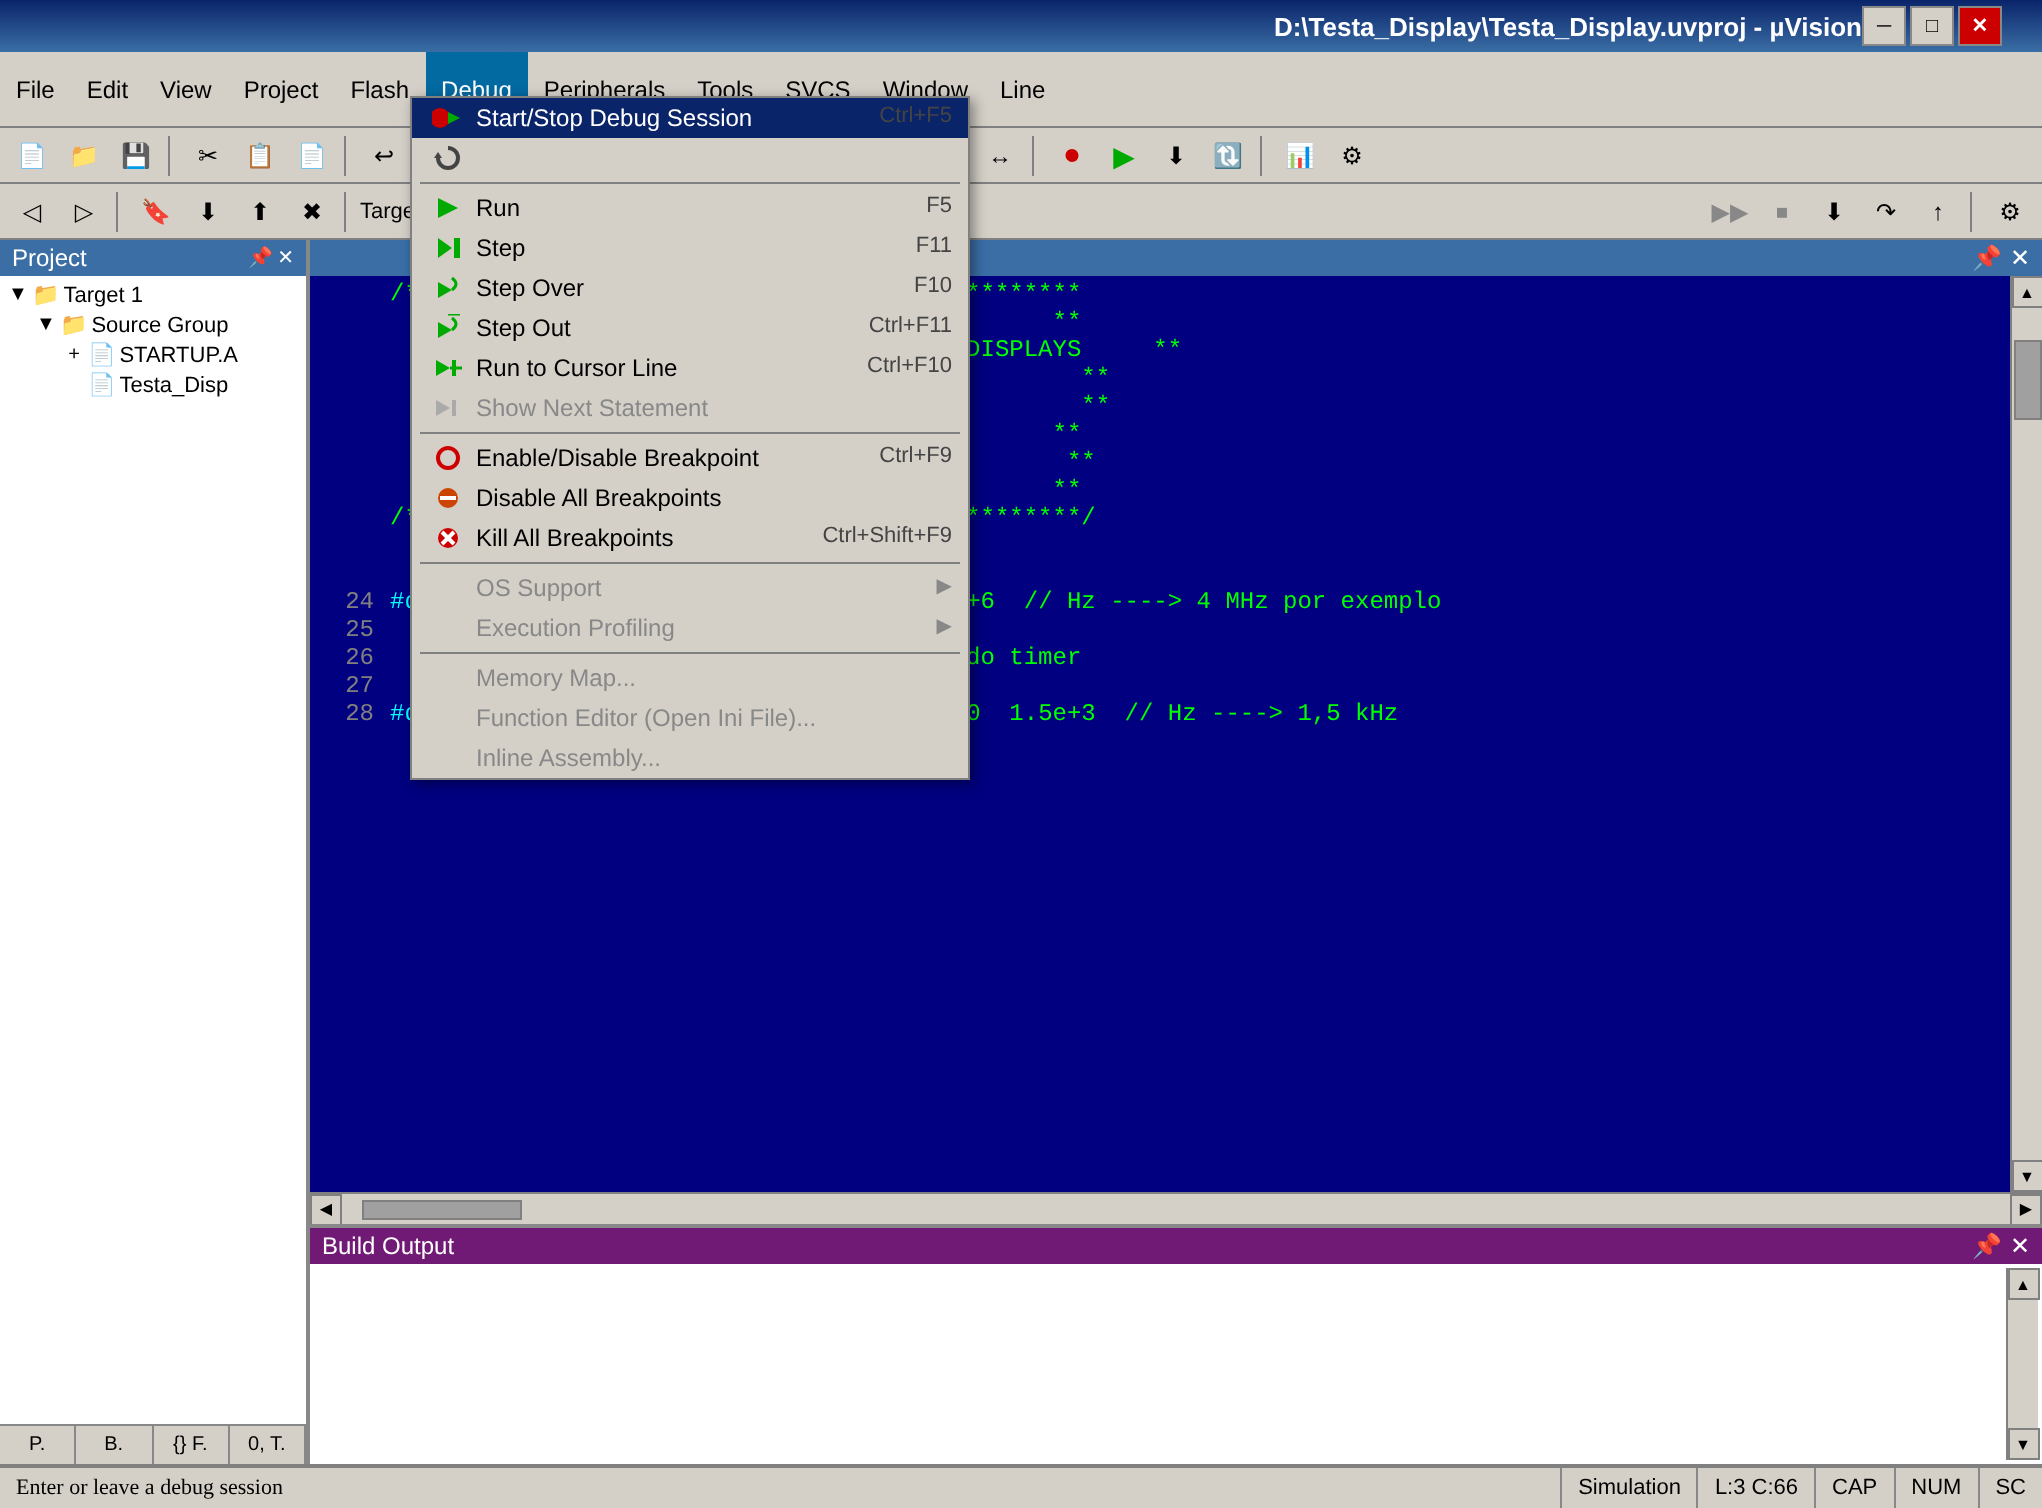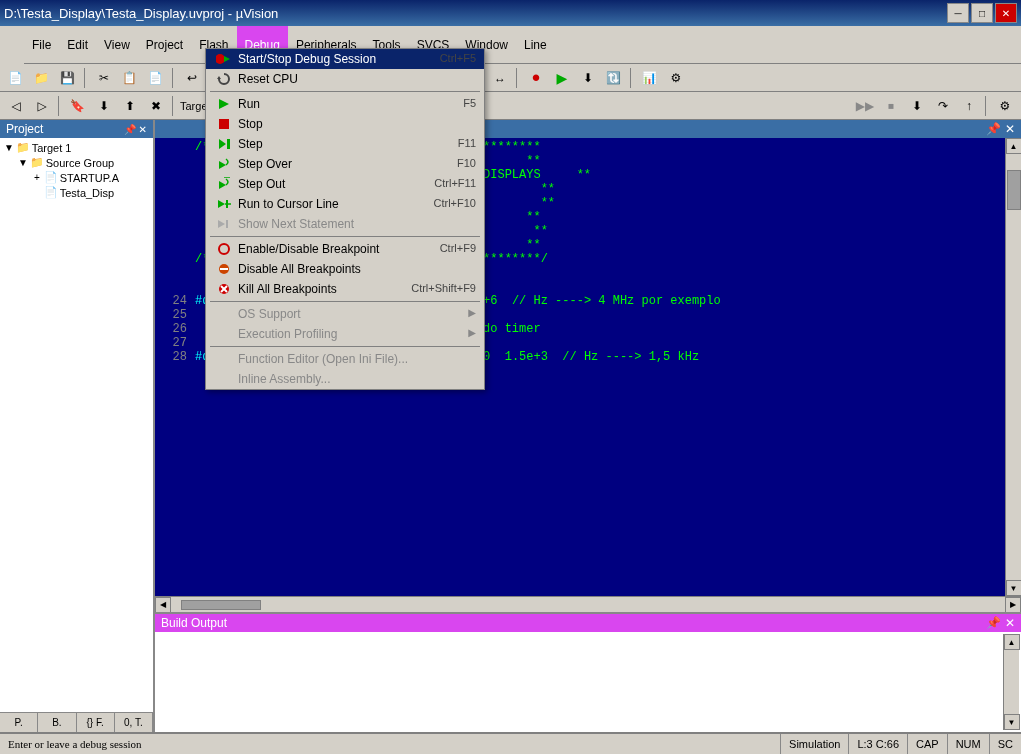--- a/index.html
+++ b/index.html
@@ -5,51 +5,50 @@
     * { margin: 0; padding: 0; box-sizing: border-box; }
     body { font-family: 'Segoe UI', Tahoma, Arial, sans-serif; font-size: 12px; background: #d4d0c8; width: 1021px; height: 754px; overflow: hidden; }
 
     
     #titlebar {
       background: linear-gradient(to bottom, #0a246a, #3a6ea5);
       color: white;
       height: 26px;
       display: flex;
       align-items: center;
-      justify-content: space-between;
-      padding: 0 4px;
+      justify-content: flex-end;
+      padding: 0 20px;
       font-size: 13px;
-      font-weight: normal;
+      font-weight: bold;
     }
     #titlebar-controls { display: flex; gap: 2px; }
     .title-btn {
       width: 22px; height: 20px;
       background: #d4d0c8;
       border: 1px solid #888;
       display: flex; align-items: center; justify-content: center;
       font-size: 10px; cursor: pointer; color: black;
     }
 
     
     #menubar {
       background: #d4d0c8;
       height: 38px;
       display: flex;
       align-items: center;
       border-bottom: 1px solid #808080;
-      margin-left: 24px;
     }
     .menu-item {
       padding: 2px 8px;
       cursor: pointer;
       height: 100%;
       display: flex; align-items: center;
     }
     .menu-item:hover, .menu-item.active { background: #0a246a; color: white; }
-    .menu-item.active { background: #d946ef; color: white; }
+    .menu-item.active { background: #0369a1; color: white; }
 
     
     #toolbar1, #toolbar2 {
       background: #d4d0c8;
       height: 28px;
       display: flex;
       align-items: center;
       padding: 2px 4px;
       border-bottom: 1px solid #808080;
       gap: 2px;
@@ -139,21 +138,21 @@
 
     
     #build-output {
       height: 120px;
       background: white;
       border-top: 2px solid #888;
       display: flex;
       flex-direction: column;
     }
     #build-header {
-      background: #d946ef;
+      background: #701a75;
       color: white;
       padding: 2px 6px;
       font-size: 12px;
       display: flex;
       align-items: flex-end;
       justify-content: space-between;
     }
     #build-content { flex: 1; overflow: auto; padding: 2px; font-size: 11px; }
 
     
@@ -549,44 +548,34 @@
       <span class="dm-shortcut">Ctrl+F5</span>
     </div>
 
     <div class="dm-item">
       <span class="dm-icon">
         <svg width="14" height="14" viewBox="0 0 14 14">
           <path d="M7 2 A5 5 0 1 1 2 7" stroke="#444" stroke-width="2" fill="none"></path>
           <polygon points="2,4 4,7 0,7" fill="#444"></polygon>
         </svg>
       </span>
-      <span class="dm-label">Reset CPU</span>
       <span class="dm-shortcut"></span>
     </div>
     <div class="dm-sep"></div>
 
     <div class="dm-item">
       <span class="dm-icon">
         <svg width="14" height="14" viewBox="0 0 14 14">
           <polygon points="2,2 12,7 2,12" fill="#00aa00"></polygon>
         </svg>
       </span>
       <span class="dm-label">Run</span>
       <span class="dm-shortcut">F5</span>
     </div>
 
-    <div class="dm-item">
-      <span class="dm-icon">
-        <svg width="14" height="14" viewBox="0 0 14 14">
-          <rect x="2" y="2" width="10" height="10" fill="#cc0000"></rect>
-        </svg>
-      </span>
-      <span class="dm-label">Stop</span>
-      <span class="dm-shortcut"></span>
-    </div>
 
     <div class="dm-item">
       <span class="dm-icon">
         <svg width="14" height="14" viewBox="0 0 14 14">
           <polygon points="2,2 9,7 2,12" fill="#00aa00"></polygon>
           <rect x="10" y="2" width="3" height="10" fill="#00aa00"></rect>
         </svg>
       </span>
       <span class="dm-label">Step</span>
       <span class="dm-shortcut">F11</span>
@@ -681,20 +670,24 @@
       <span class="dm-arrow">▶</span>
     </div>
 
     <div class="dm-item dm-disabled">
       <span class="dm-icon"></span>
       <span class="dm-label">Execution Profiling</span>
       <span class="dm-arrow">▶</span>
     </div>
     <div class="dm-sep"></div>
 
+    <div class="dm-item dm-disabled">
+      <span class="dm-icon"></span>
+      <span class="dm-label">Memory Map...</span>
+    </div>
 
     <div class="dm-item dm-disabled">
       <span class="dm-icon"></span>
       <span class="dm-label">Function Editor (Open Ini File)...</span>
     </div>
 
     <div class="dm-item dm-disabled">
       <span class="dm-icon"></span>
       <span class="dm-label">Inline Assembly...</span>
     </div>

